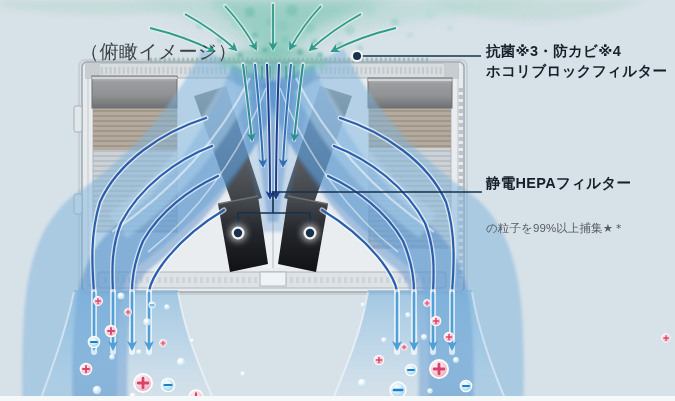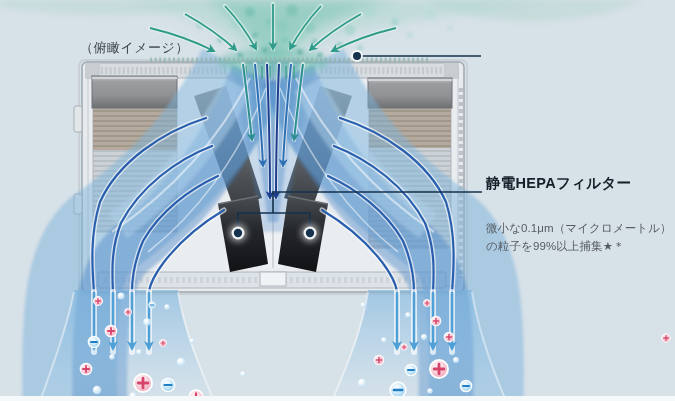--- a/index.html
+++ b/index.html
@@ -4,21 +4,21 @@
 <style>
   html,body{margin:0;padding:0;}
   .stage{
     position:relative;width:675px;height:401px;overflow:hidden;
     background:#d7e1e8;
     font-family:"Liberation Sans","DejaVu Sans",sans-serif;
   }
   .stage svg{position:absolute;left:0;top:0;}
   .view-label{
     position:absolute;left:80px;top:39px;
-    font-size:13px;color:#3b4246;letter-spacing:.5px;white-space:nowrap;
+    font-size:19px;color:#3b4246;letter-spacing:.5px;white-space:nowrap;
   }
   .callout{position:absolute;left:486px;white-space:nowrap;}
   .callout .t{
     font-size:14.5px;line-height:20px;font-weight:700;color:#16202b;
     letter-spacing:.3px;
   }
   .callout-1{top:41px;}
   .callout-2{top:173px;}
   .note{
     position:absolute;left:486px;top:219px;white-space:nowrap;
@@ -403,22 +403,25 @@
     <circle cx="310" cy="233" r="9" fill="#ffffff" opacity="0.55" filter="url(#soft3)"></circle>
     <circle cx="238" cy="233" r="6.5" fill="#ffffff" opacity="0.9"></circle>
     <circle cx="310" cy="233" r="6.5" fill="#ffffff" opacity="0.9"></circle>
     <circle cx="238" cy="233" r="4.2" fill="#16324d"></circle>
     <circle cx="310" cy="233" r="4.2" fill="#16324d"></circle>
   </g>
 </svg>
 
   <div class="view-label">（俯瞰イメージ）</div>
 
+  <div class="callout callout-1">
+    <div class="t">抗菌※3・防カビ※4</div>
+    <div class="t">ホコリブロックフィルター</div>
+  </div>
 
   <div class="callout callout-2">
     <div class="t">静電HEPAフィルター</div>
   </div>
 
   <div class="note">
-    <div>微小な0.1μm（マイクロメートル）</div>
     <div>の粒子を99%以上捕集★＊</div>
   </div>
 </div>
 
 </body></html>

